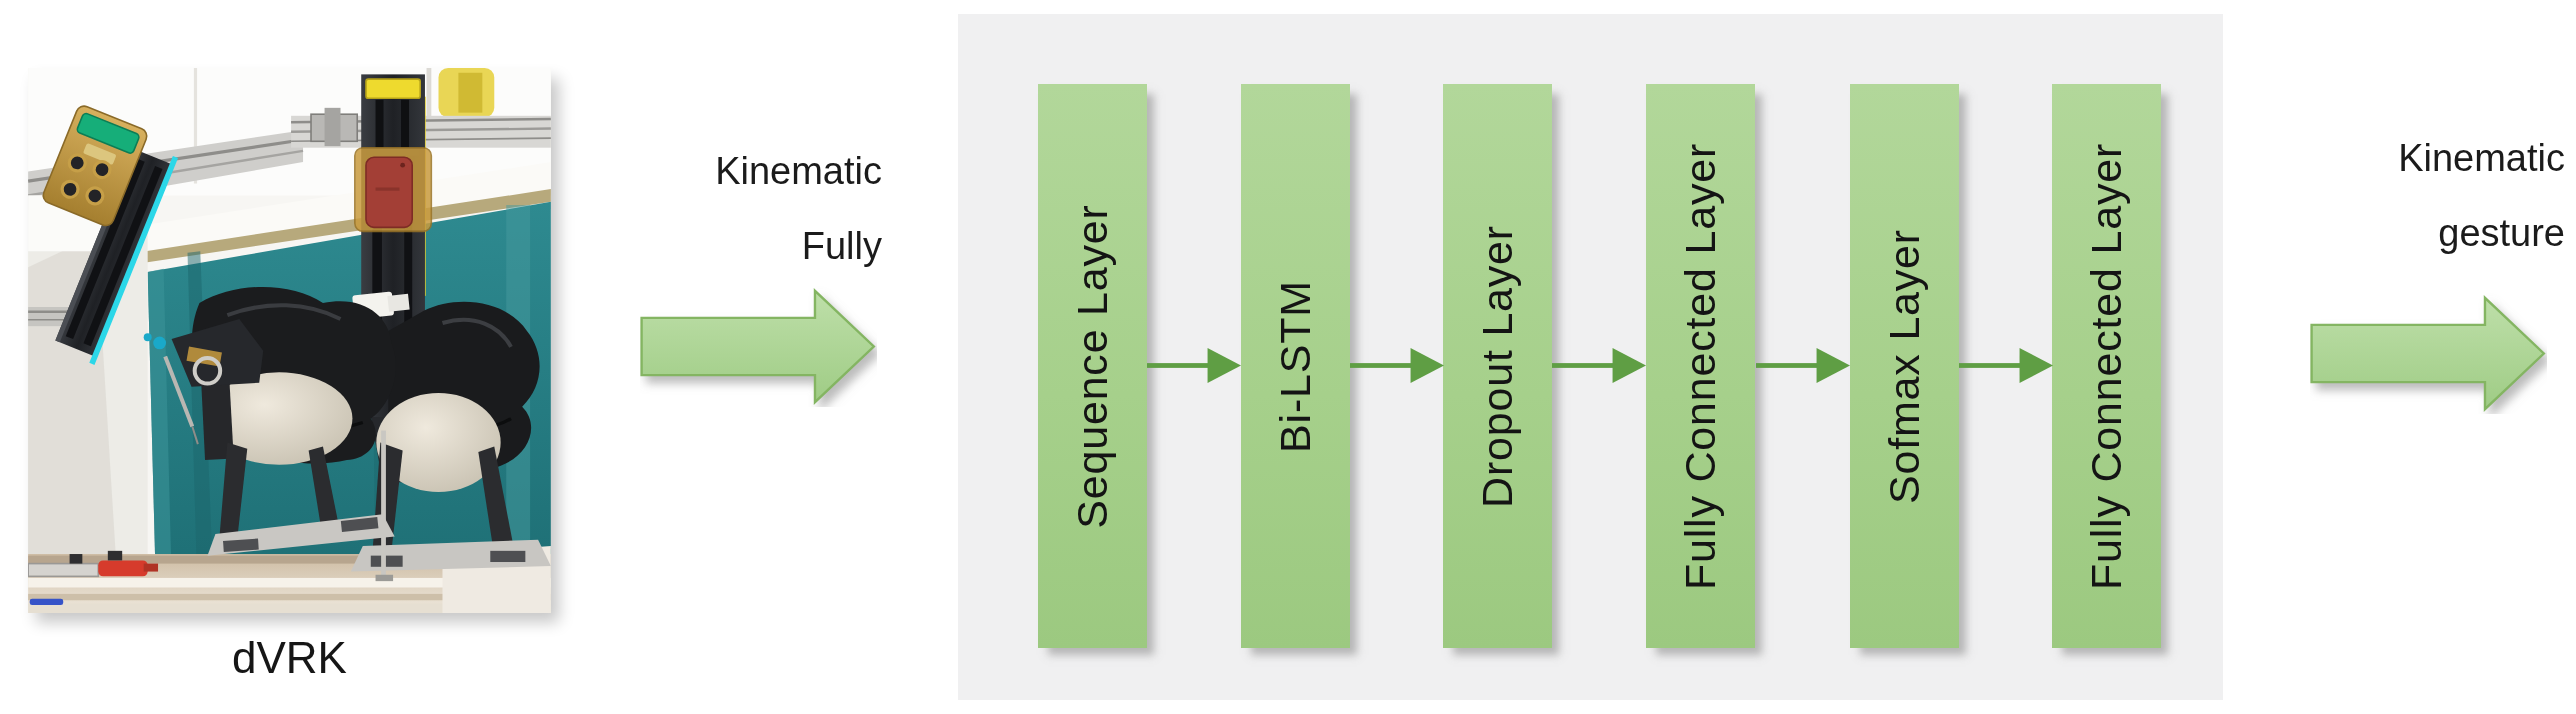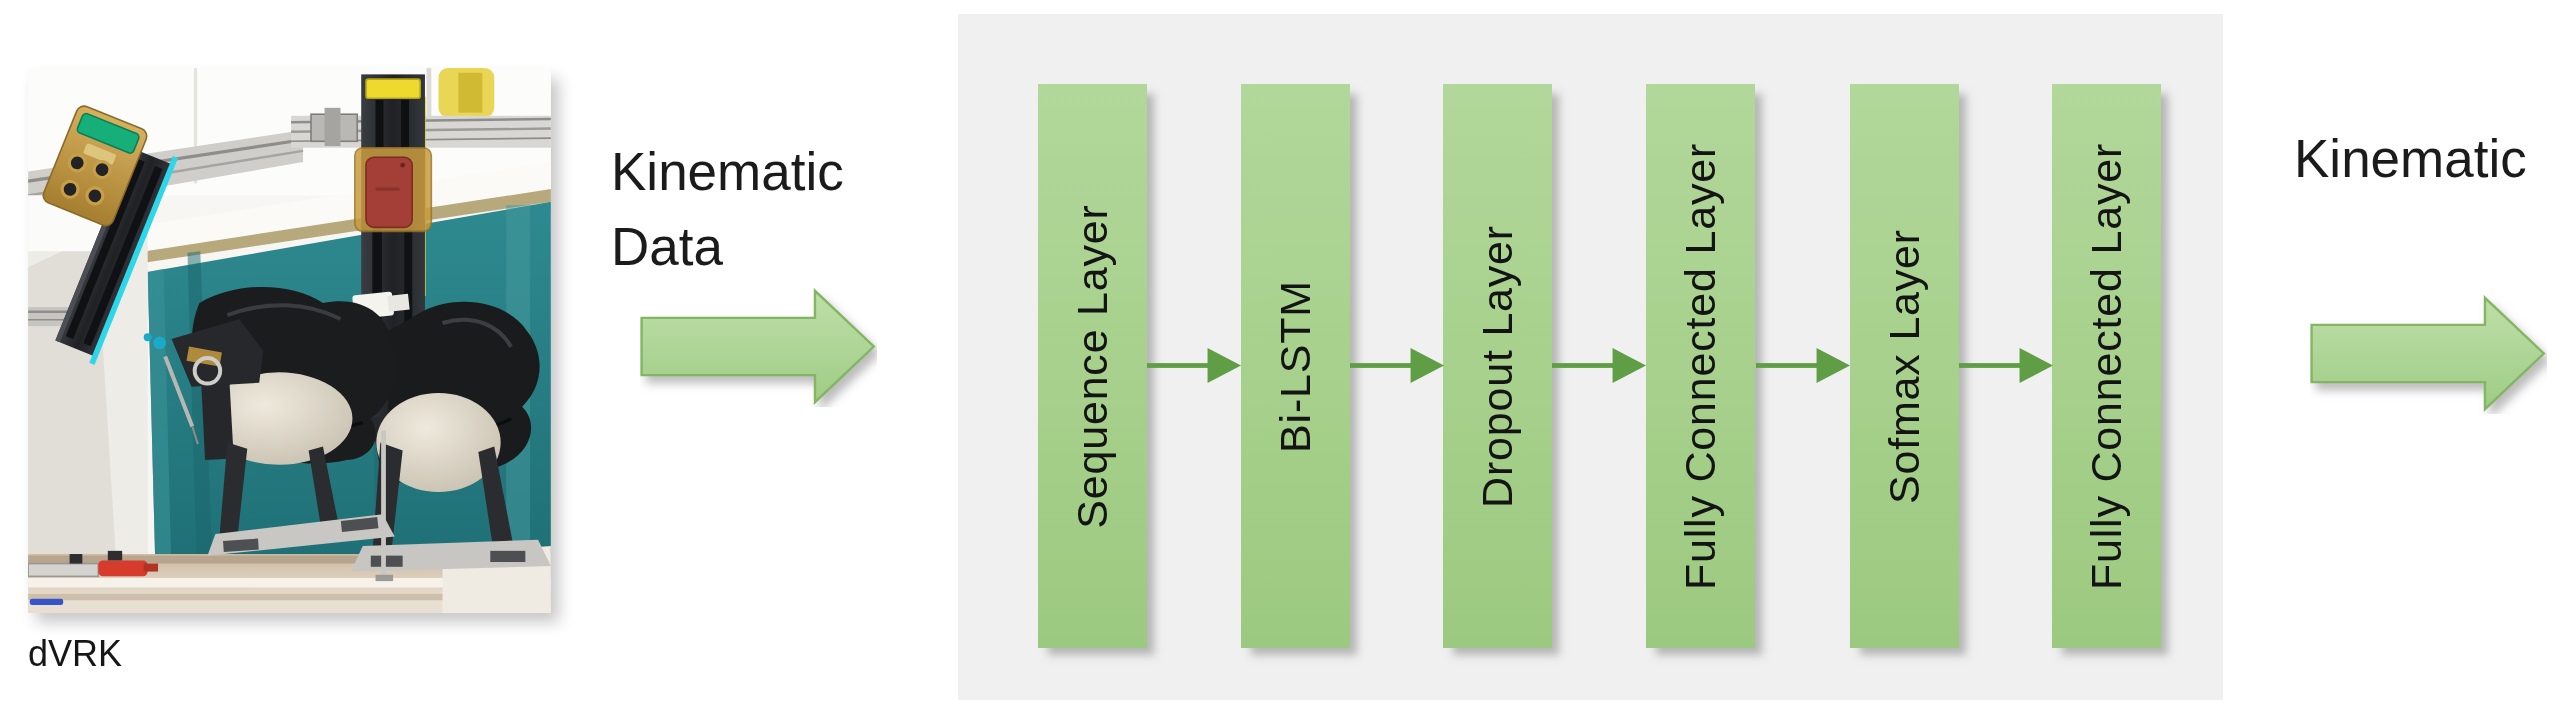--- a/index.html
+++ b/index.html
@@ -8,26 +8,26 @@
     font-family:"Liberation Sans", sans-serif;color:#1d1d1d;
   }
   
   .photo-wrap{
     position:absolute;left:28px;top:68px;width:523px;height:545px;
     box-shadow:8px 9.6px 14.3px rgba(0,0,0,.22);
     background:#f7f6f3;
   }
   .photo-caption{
     position:absolute;left:28px;top:633px;width:523px;
-    text-align:left;font-size:36px;color:#161616;
+    text-align:center;font-size:44px;color:#161616;
   }
   
   .flow-label{
-    position:absolute;width:271px;text-align:left;
-    font-size:53px;line-height:75px;color:#1b1b1b;white-space:pre-line;
+    position:absolute;width:271px;text-align:right;
+    font-size:38px;line-height:75px;color:#1b1b1b;white-space:pre-line;
   }
   .flow-label.kinematic{left:611px;top:134px;}
   .flow-label.predicted{left:2294px;top:121px;}
   
   .big-arrow{position:absolute;width:237px;height:121px;}
   .big-arrow.in{left:640px;top:286px;}
   .big-arrow.out{left:2310px;top:293px;}
   
   .panel{
     position:absolute;left:958px;top:14.3px;width:1265px;height:686px;
@@ -192,21 +192,21 @@
       <rect x="200" y="353" width="42" height="18" fill="#b08a3c" transform="rotate(10 220 362)"></rect>
       <circle cx="225" cy="380" r="16" fill="none" stroke="#cfcdc8" stroke-width="5"></circle>
       <circle cx="165" cy="345" r="8" fill="#1aa9c9"></circle>
       <circle cx="150" cy="338" r="5" fill="#1aa9c9"></circle>
       <line x1="172" y1="362" x2="206" y2="450" stroke="#b9b7b2" stroke-width="5"></line>
       <line x1="206" y1="450" x2="213" y2="472" stroke="#8f8d89" stroke-width="2.5"></line>
     </svg>
   </div>
   <div class="photo-caption">dVRK</div>
 
-  <div class="flow-label kinematic"><span>Kinematic</span><br><span>Data</span></div>
+  <div class="flow-label kinematic"><span>Kinematic</span><br><span>Fully</span></div>
 
   <svg class="big-arrow in" viewBox="0 0 298 152">
     <defs>
       <linearGradient id="bigArrowGrad" x1="0" y1="0" x2="0" y2="1">
         <stop offset="0" stop-color="#bedfa9"></stop>
           <stop offset="1" stop-color="#9fcc85"></stop>
       </linearGradient>
       <filter id="arrowShadow" x="-20%" y="-20%" width="150%" height="150%">
         <feDropShadow dx="7" dy="9" stdDeviation="6" flood-color="#8f8f8f" flood-opacity="0.6"></feDropShadow>
       </filter>
@@ -249,20 +249,20 @@
   </svg>
   <svg class="connector cn4" viewBox="0 0 118 64">
     <rect x="0" y="29" width="80" height="6" fill="#5f9e44"></rect>
       <polygon points="76,10 76,54 118,32" fill="#5f9e44"></polygon>
   </svg>
   <svg class="connector cn5" viewBox="0 0 118 64">
     <rect x="0" y="29" width="80" height="6" fill="#5f9e44"></rect>
       <polygon points="76,10 76,54 118,32" fill="#5f9e44"></polygon>
   </svg>
 
-  <div class="flow-label predicted"><span>Kinematic</span><br></div>
+  <div class="flow-label predicted"><span>Kinematic</span><br><span>gesture</span></div>
 
   <svg class="big-arrow out" viewBox="0 0 298 152">
     <polygon points="2,40 220,40 220,6 294,76 220,146 220,112 2,112" fill="url(#bigArrowGrad)" stroke="#84b562" stroke-width="3" filter="url(#arrowShadow)"></polygon>
   </svg>
 
 </div>
 
 
 </body></html>

